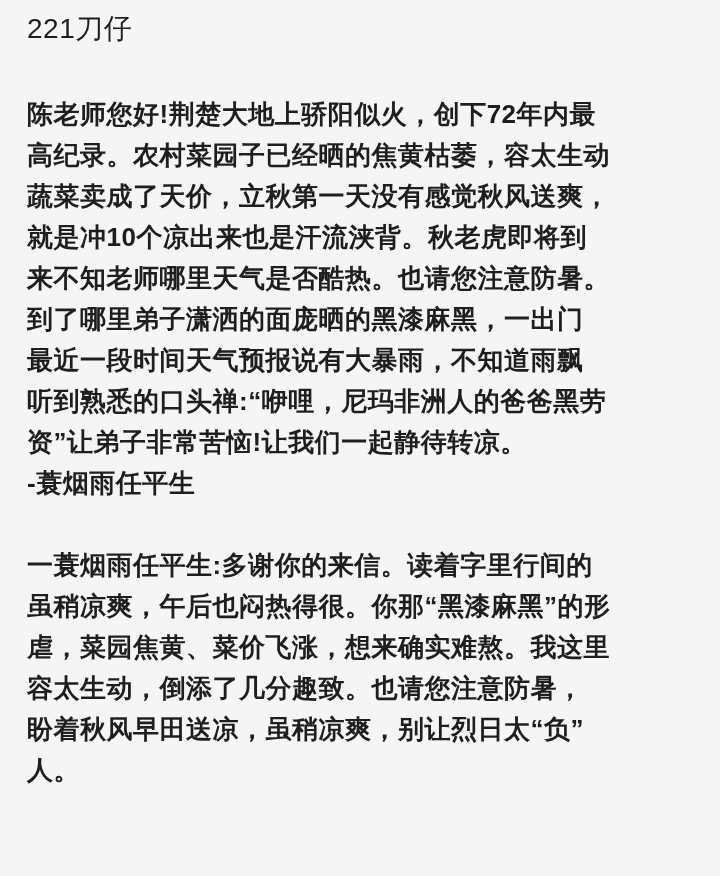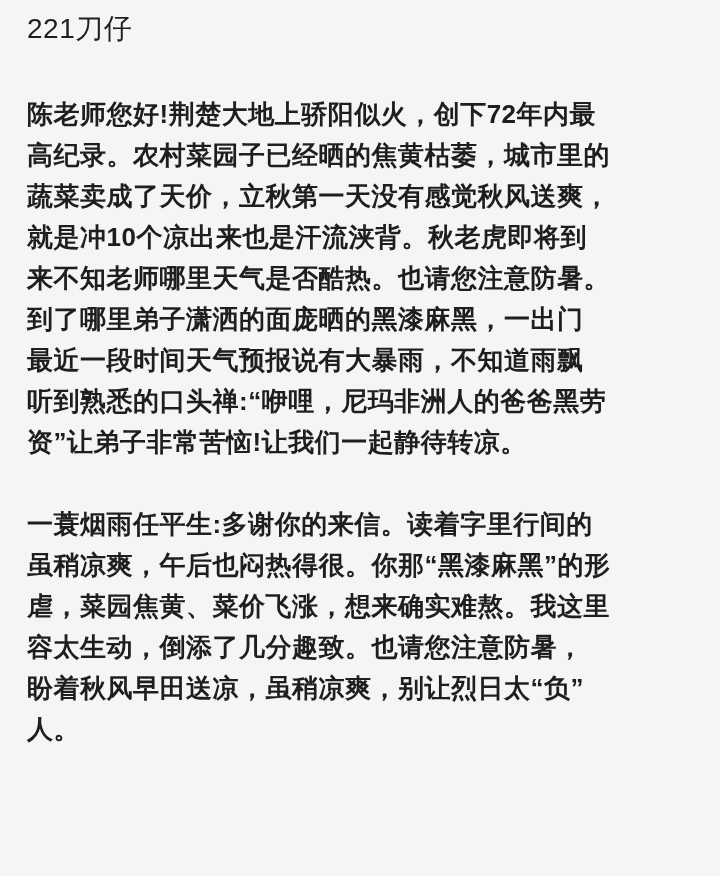--- a/index.html
+++ b/index.html
@@ -46,28 +46,29 @@
 </style>
 </head>
 <body style="background: rgb(245, 245, 245); color: rgb(30, 30, 30);">
 
 <div class="page">
 
   <h1 class="title">221刀仔</h1>
 
   <div class="para letter">
     <div class="line">陈老师您好!荆楚大地上骄阳似火，创下72年内最</div>
-    <div class="line">高纪录。农村菜园子已经晒的焦黄枯萎，城市里的</div>
+    <div class="line">高纪录。农村菜园子已经晒的焦黄枯萎，容太生动</div>
     <div class="line">蔬菜卖成了天价，立秋第一天没有感觉秋风送爽，</div>
     <div class="line">就是冲10个凉出来也是汗流浃背。秋老虎即将到</div>
     <div class="line">来不知老师哪里天气是否酷热。也请您注意防暑。</div>
     <div class="line">到了哪里弟子潇洒的面庞晒的黑漆麻黑，一出门</div>
     <div class="line">最近一段时间天气预报说有大暴雨，不知道雨飘</div>
     <div class="line">听到熟悉的口头禅:“咿哩，尼玛非洲人的爸爸黑劳</div>
     <div class="line">资”让弟子非常苦恼!让我们一起静待转凉。</div>
+    <div class="line">-蓑烟雨任平生</div>
   </div>
 
   <div class="para reply">
     <div class="line">一蓑烟雨任平生:多谢你的来信。读着字里行间的</div>
     <div class="line">虽稍凉爽，午后也闷热得很。你那“黑漆麻黑”的形</div>
     <div class="line">虐，菜园焦黄、菜价飞涨，想来确实难熬。我这里</div>
     <div class="line">容太生动，倒添了几分趣致。也请您注意防暑，</div>
     <div class="line">盼着秋风早田送凉，虽稍凉爽，别让烈日太“负”</div>
     <div class="line">人。</div>
   </div>

